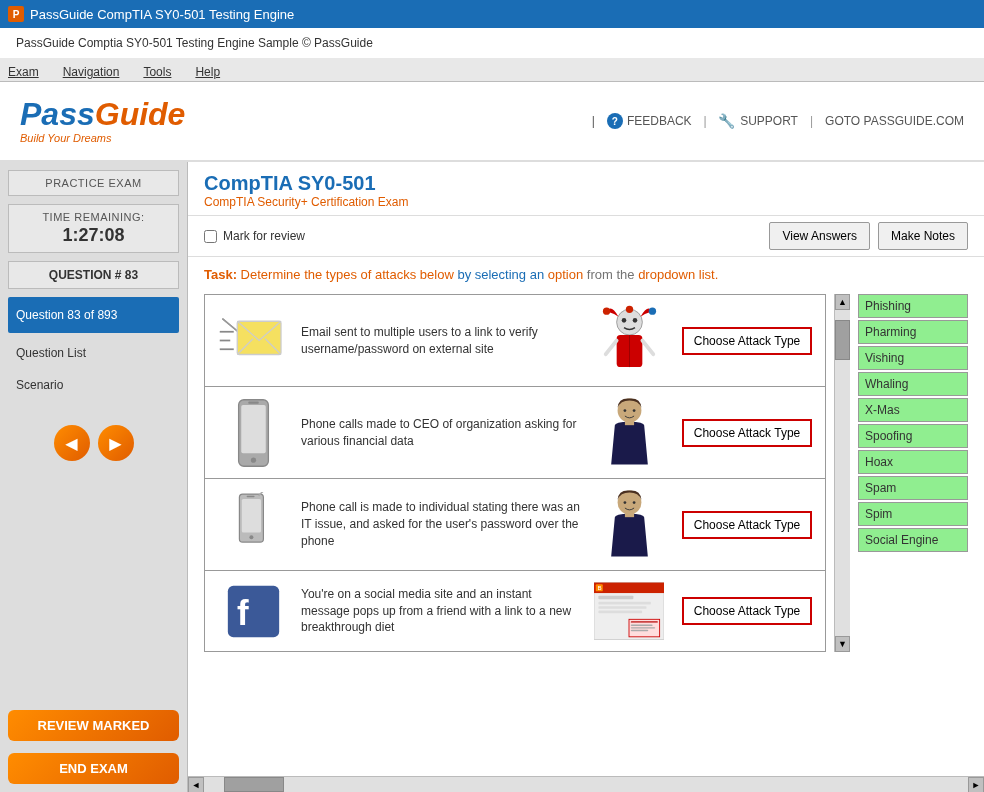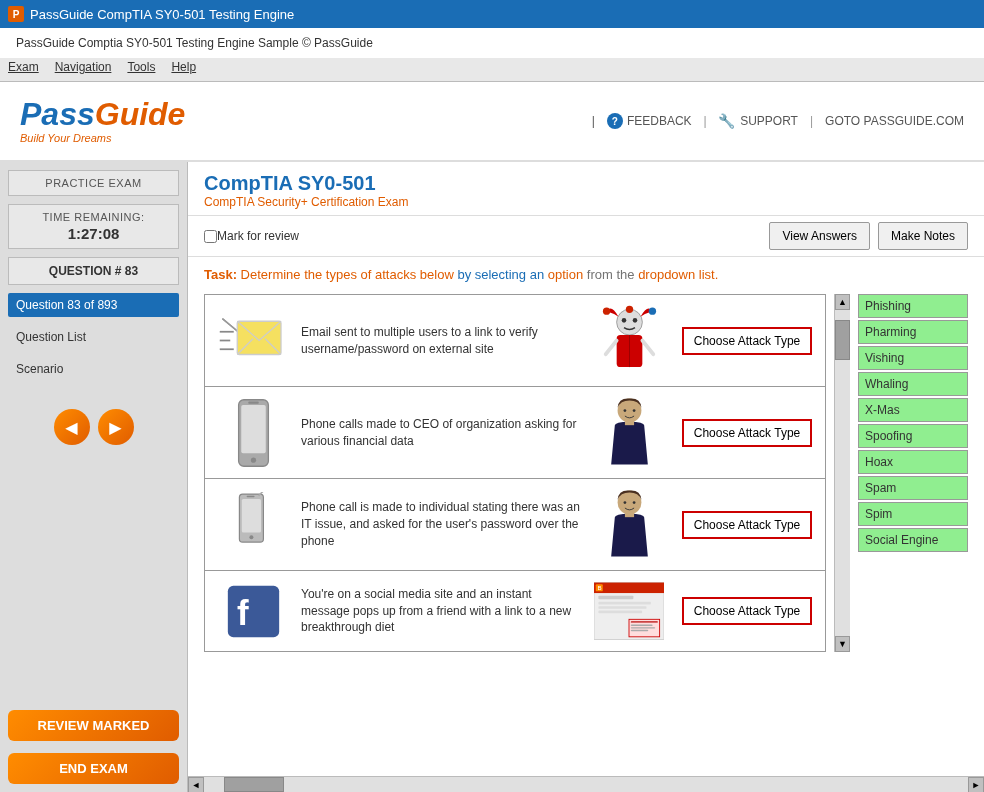--- a/index.html
+++ b/index.html
@@ -35,22 +35,22 @@
       align-items: center;
     }
 
     
     #menu-bar {
       background: #e8e8e8;
       border-bottom: 1px solid #bbb;
       padding: 2px 8px;
       height: 24px;
       display: flex;
-      align-items: flex-start;
-      gap: 16px;
+      align-items: flex-end;
+      gap: 24px;
     }
     #menu-bar span {
       font-size: 12px;
       color: #333;
       cursor: pointer;
       text-decoration: underline;
     }
 
     
     #header {
@@ -125,34 +125,34 @@
       padding: 6px 8px;
       text-align: center;
     }
     .sidebar-section .label {
       font-size: 11px;
       color: #555;
       text-transform: uppercase;
       letter-spacing: 0.5px;
     }
     .sidebar-section .time {
-      font-size: 15px;
+      font-size: 18px;
       color: #333;
       font-weight: bold;
       margin-top: 2px;
     }
     .sidebar-section .question-num {
       font-size: 12px;
       color: #333;
       font-weight: bold;
     }
     .sidebar-active-item {
       background: #1a6db5;
       color: white;
-      padding: 5px 8px;
+      padding: 11px 8px;
       font-size: 12px;
       border-radius: 2px;
     }
     .sidebar-link-item {
       padding: 5px 8px;
       font-size: 12px;
       color: #333;
       cursor: pointer;
     }
     .nav-buttons {
@@ -209,21 +209,21 @@
     #question-toolbar {
       display: flex;
       align-items: center;
       justify-content: space-between;
       padding: 6px 16px;
       border-bottom: 1px solid #ddd;
     }
     .mark-review {
       display: flex;
       align-items: center;
-      gap: 0;
+      gap: 6px;
       font-size: 12px;
       color: #333;
     }
     .toolbar-buttons {
       display: flex; gap: 8px;
     }
     .toolbar-btn {
       padding: 6px 12px;
       border: 1px solid #999;
       background: #f0f0f0;

